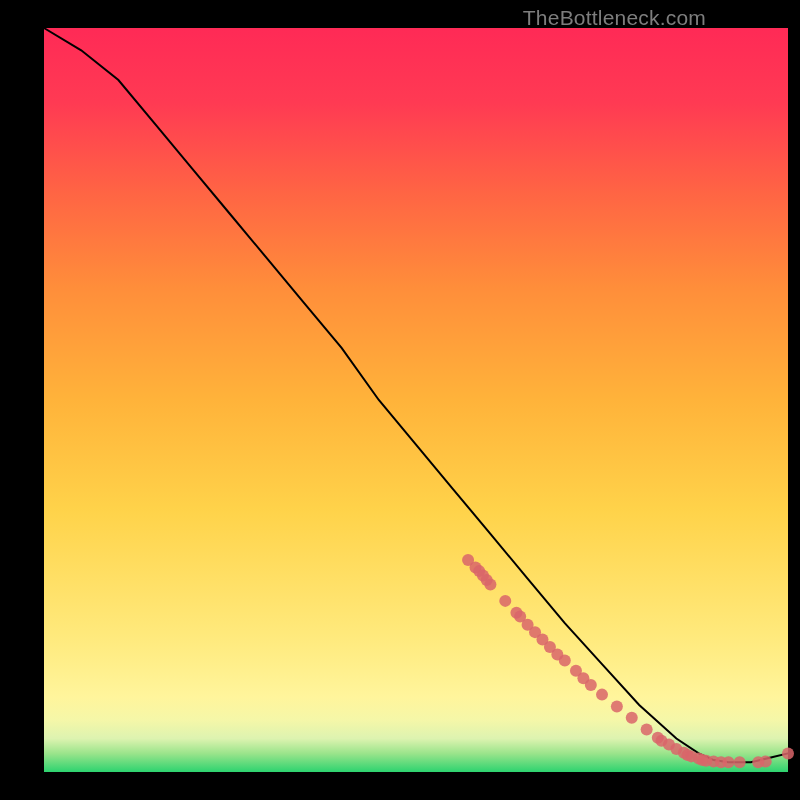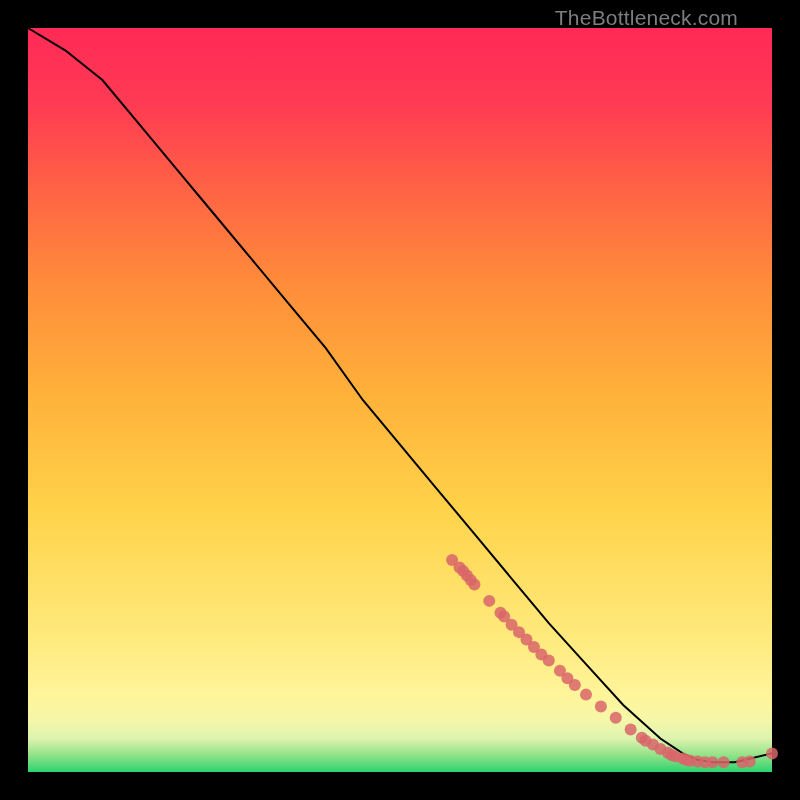--- a/index.html
+++ b/index.html
@@ -6,24 +6,23 @@
     margin: 0;
     padding: 0;
     width: 800px;
     height: 800px;
     background: #000;
     overflow: hidden;
     font-family: Arial, Helvetica, sans-serif;
   }
   .frame {
     position: absolute;
-    left: 0; top: 0;
+    left: 16px; top: 0;
     width: 720px; height: 800px;
     background: #000;
-    padding-left: 48px;
   }
   .plot-area {
     position: absolute;
     left: 28px;
     top: 28px;
     width: 744px;
     height: 744px;
     
     background: linear-gradient(to top,
       #2dd36f 0%,

